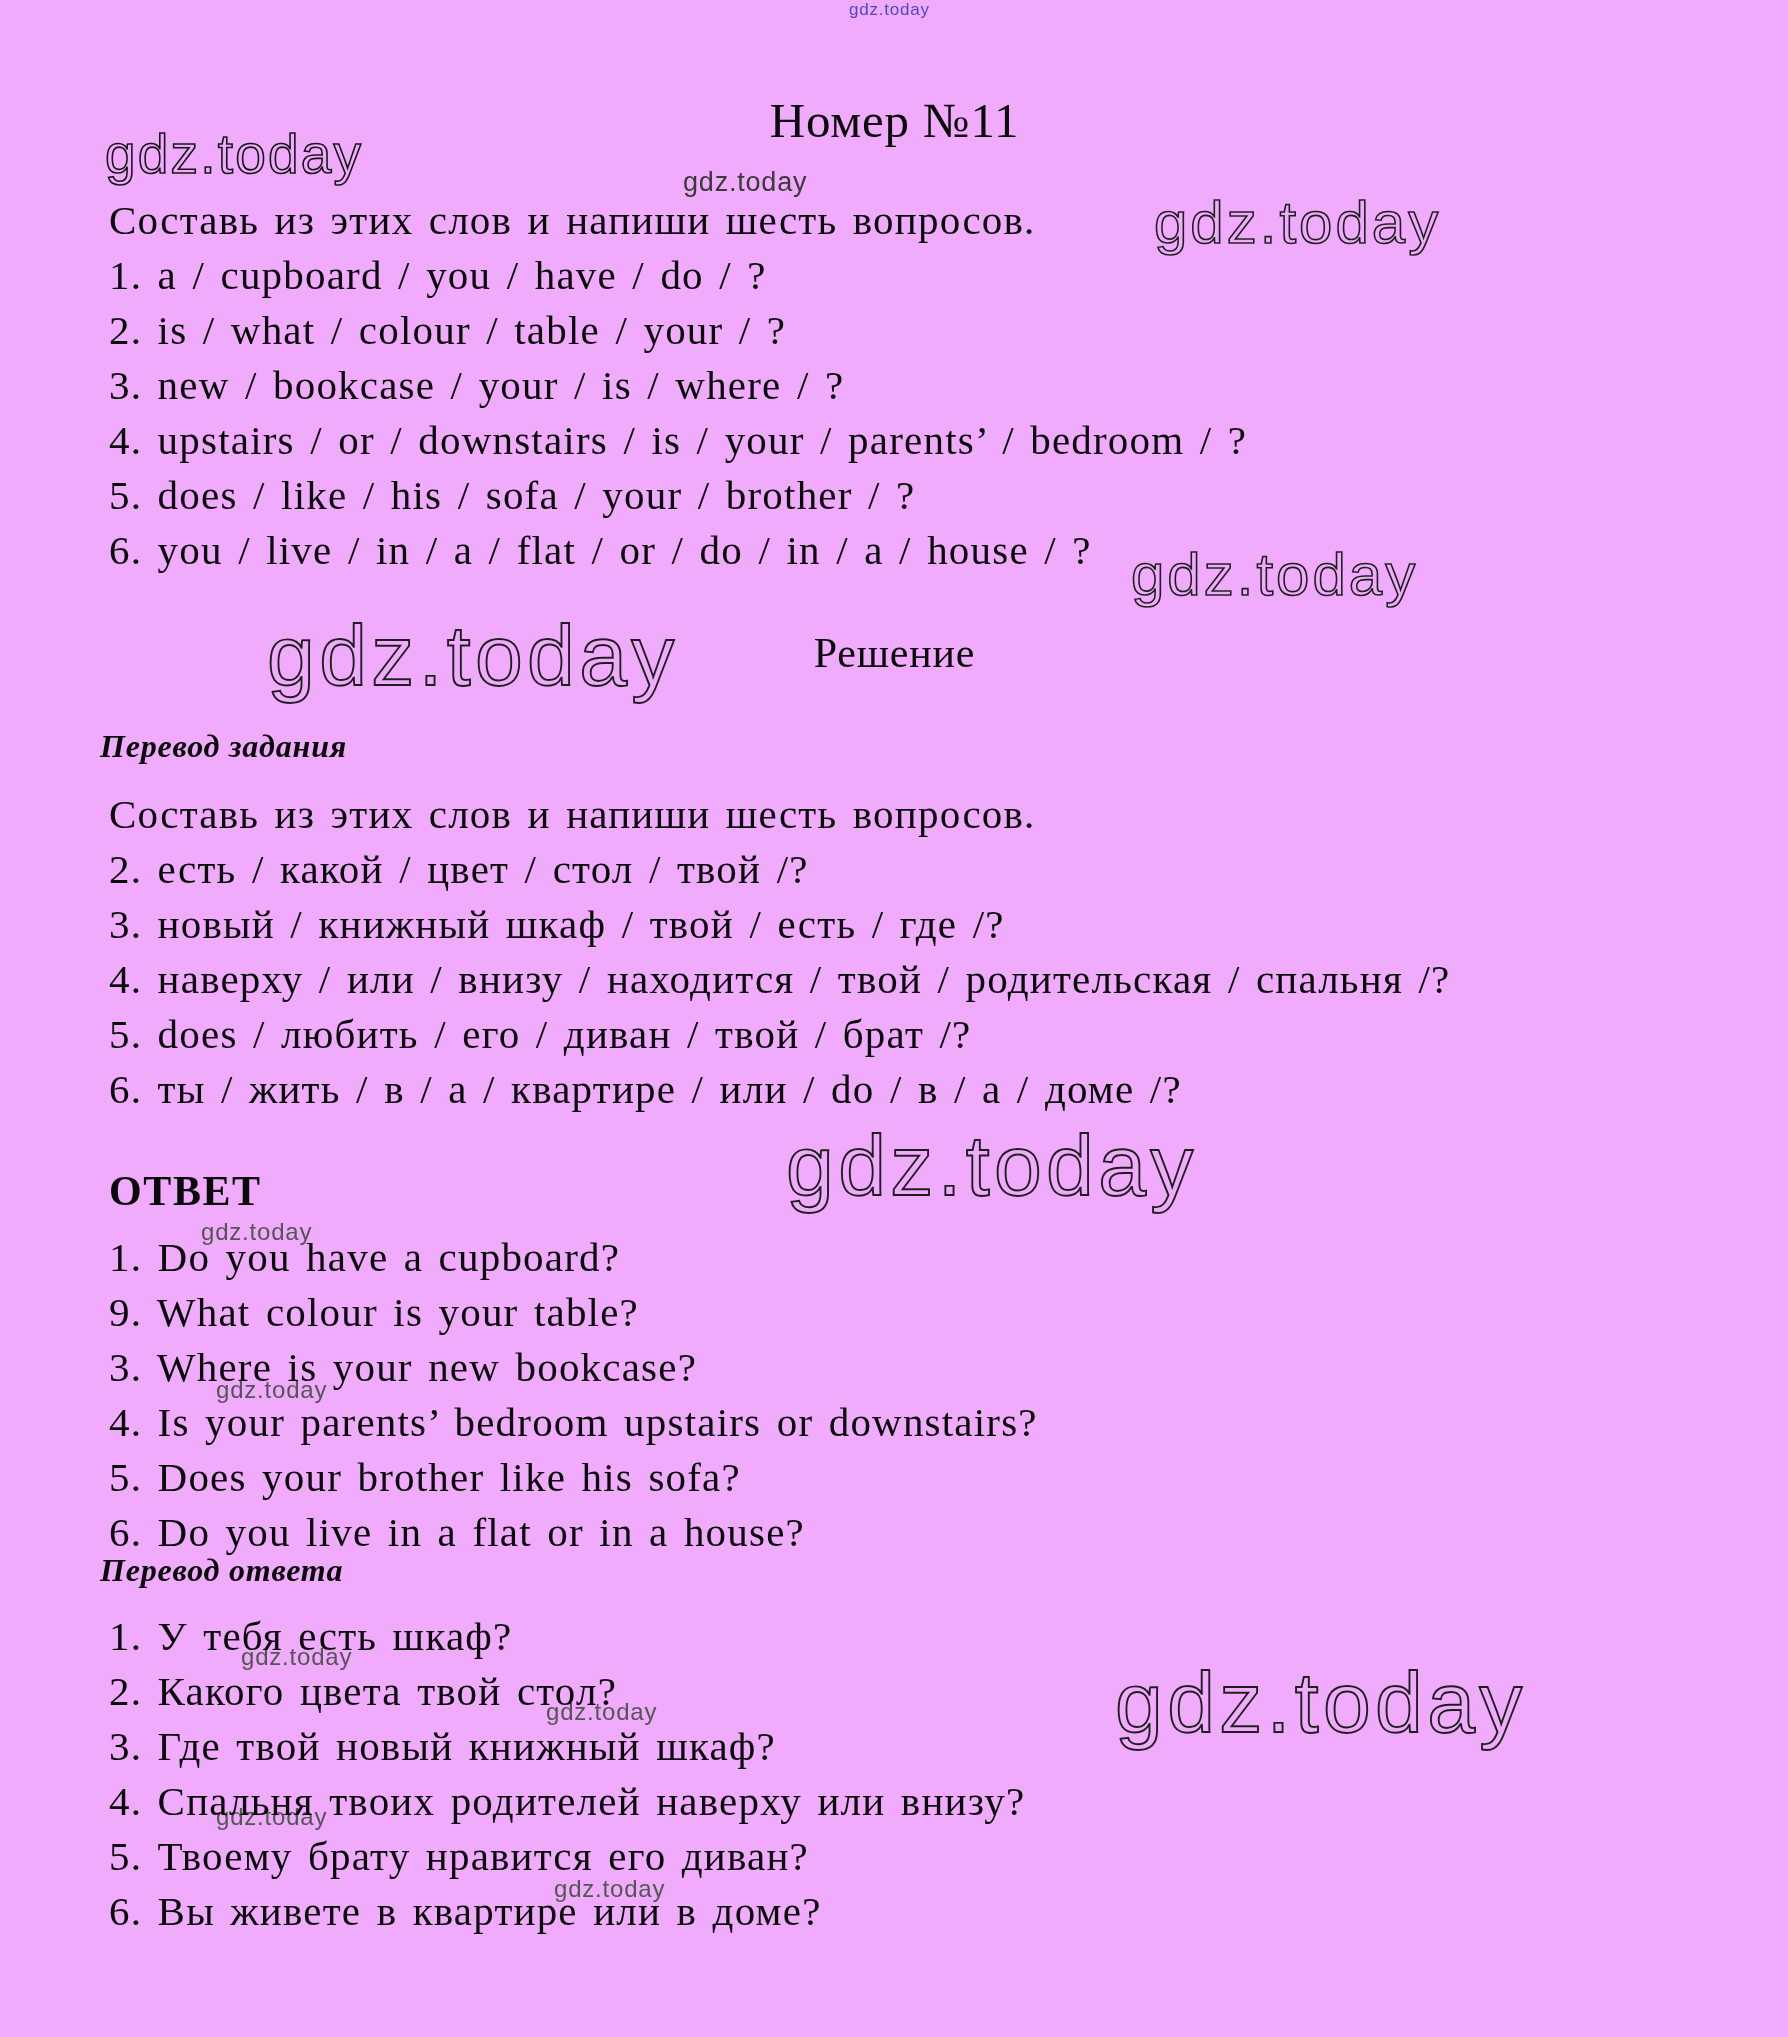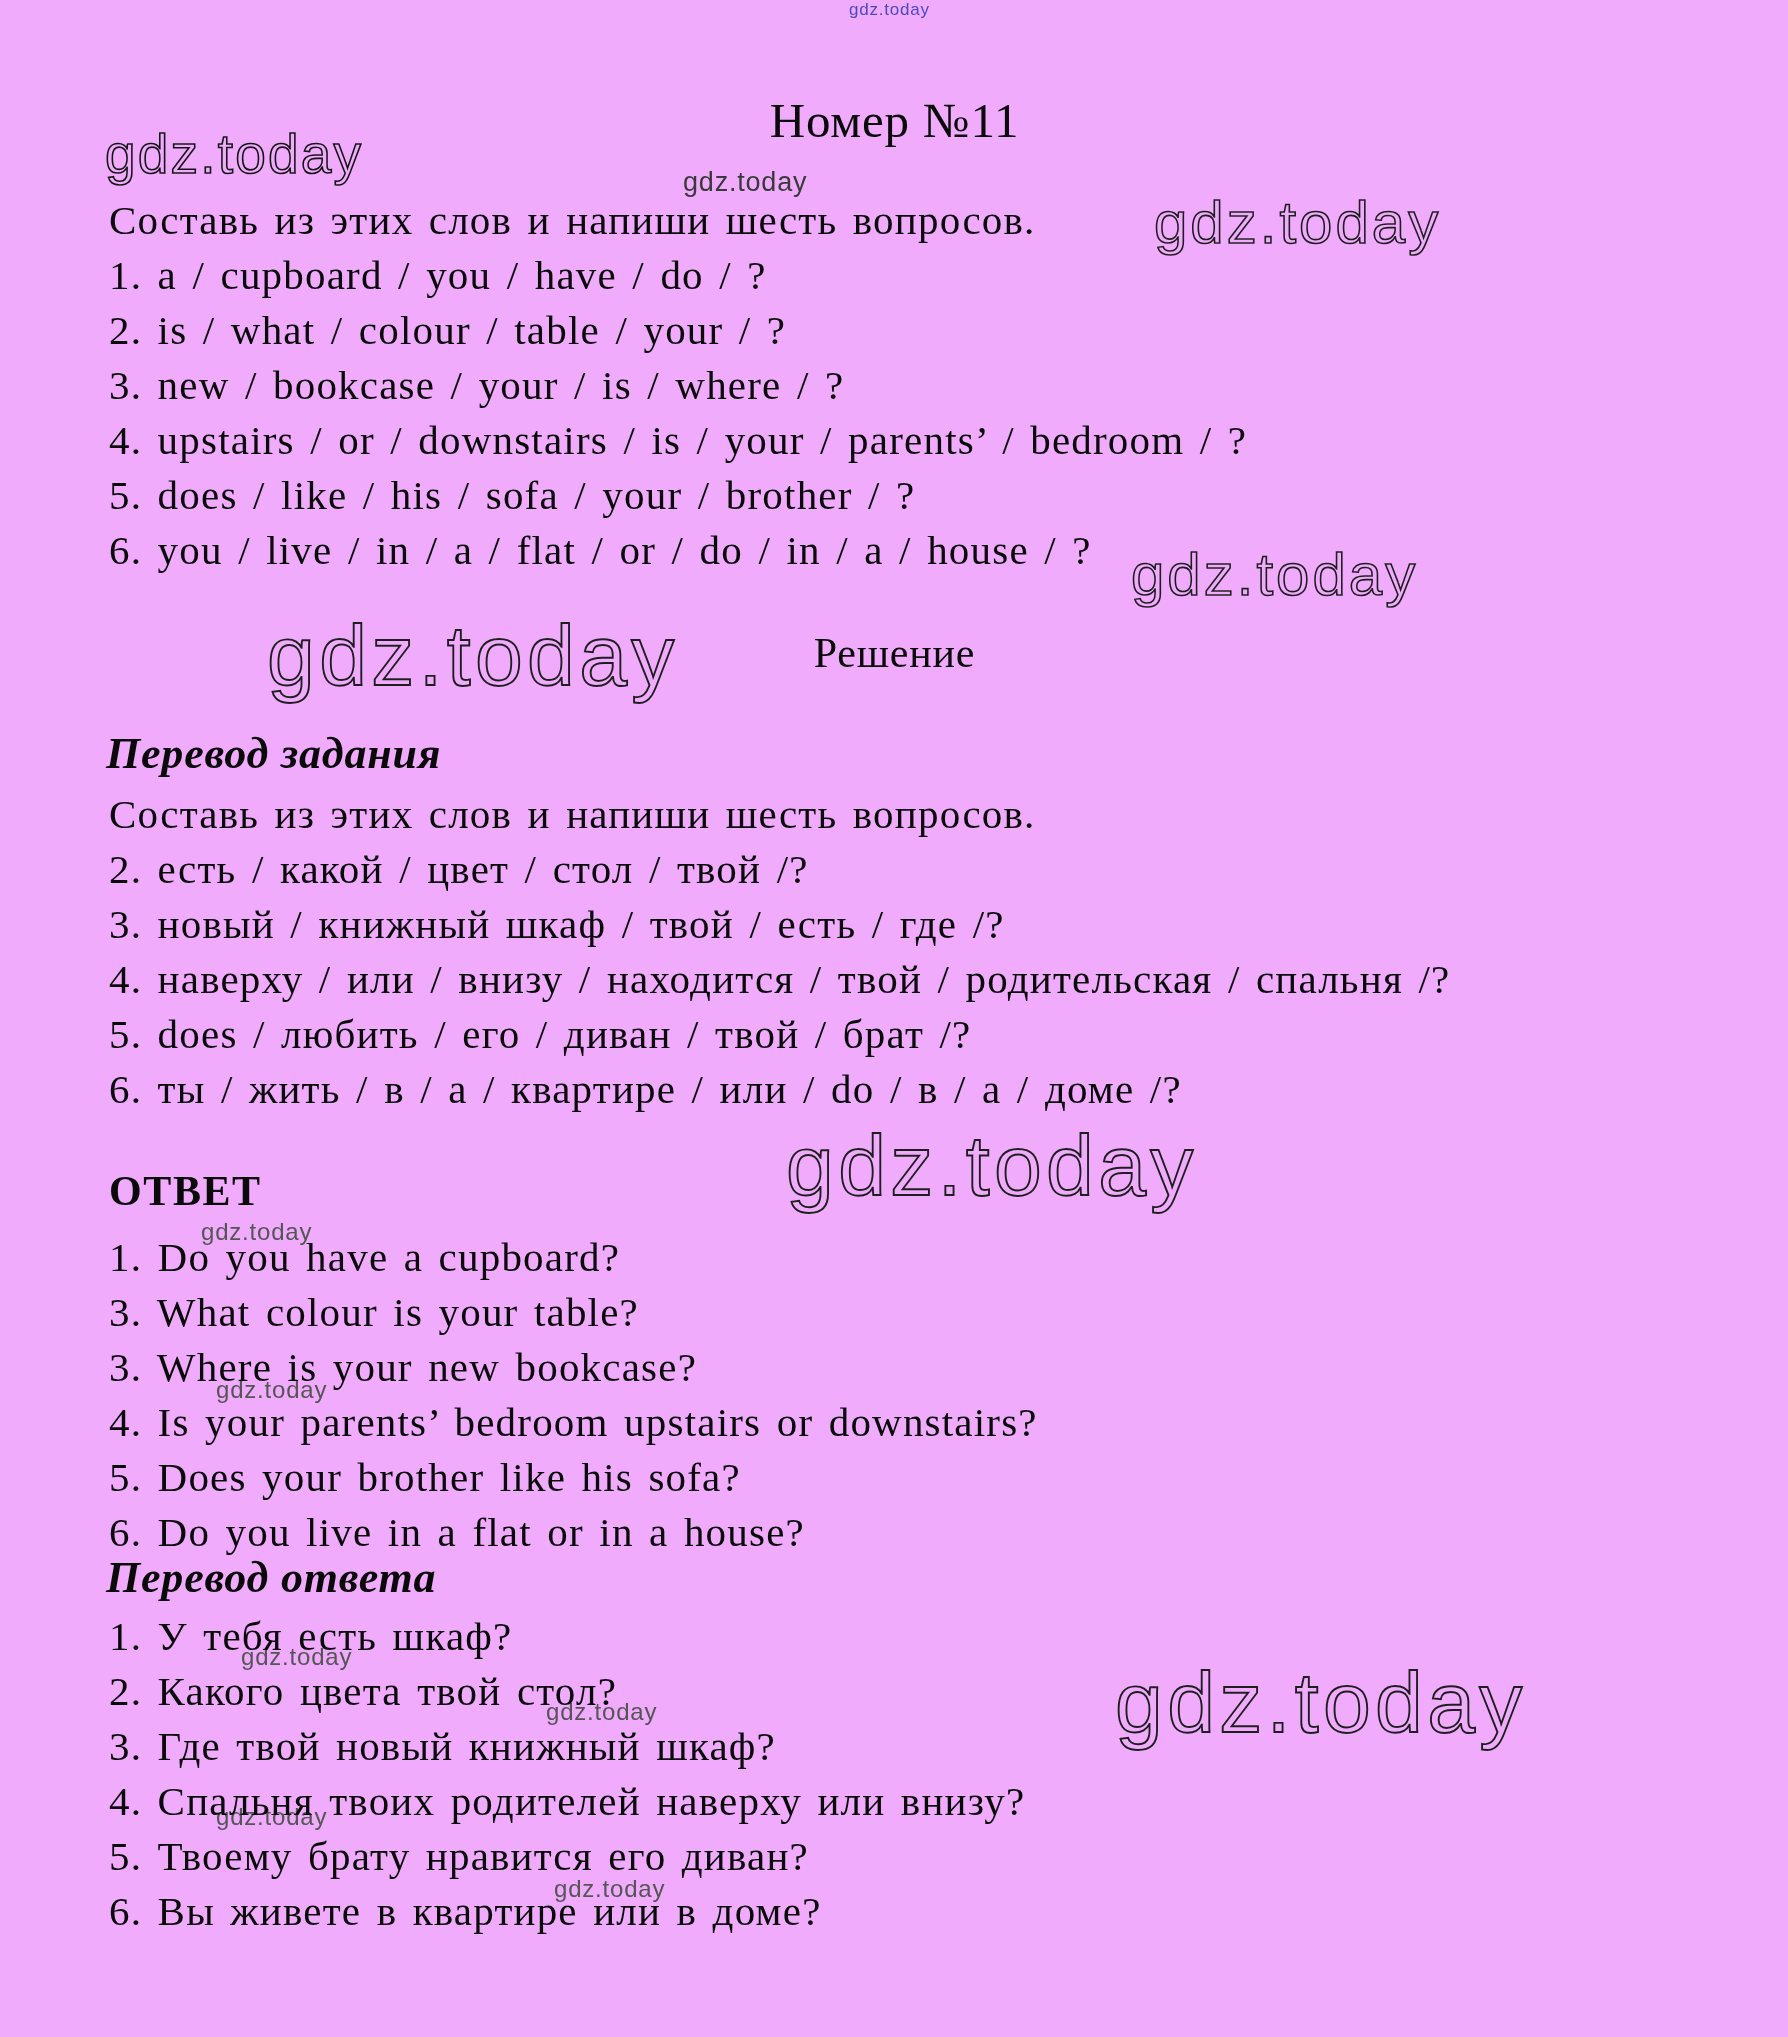--- a/index.html
+++ b/index.html
@@ -21,22 +21,22 @@
     position:absolute; left:0; width:1789px; text-align:center;
     font-size:42px; letter-spacing:0.8px; white-space:nowrap;
   }
   .textblock{
     position:absolute; left:109px;
     font-size:41px; line-height:55px;
     letter-spacing:1.2px; word-spacing:4px; white-space:nowrap;
   }
   .textblock .line{height:55px;}
   .heading-bi{
-    position:absolute; left:106px;
-    font-size:44px; font-weight:bold; font-style:italic;
+    position:absolute; left:100px;
+    font-size:32px; font-weight:bold; font-style:italic;
     letter-spacing:0.8px; white-space:nowrap;
   }
   .heading-b{
     position:absolute; left:109px;
     font-size:42px; font-weight:bold;
     letter-spacing:1.6px; white-space:nowrap;
   }
   
   .wm{
     position:absolute;
@@ -95,21 +95,21 @@
     <div class="line">2. есть / какой / цвет / стол / твой /?</div>
     <div class="line">3. новый / книжный шкаф / твой / есть / где /?</div>
     <div class="line">4. наверху / или / внизу / находится / твой / родительская / спальня /?</div>
     <div class="line">5. does / любить / его / диван / твой / брат /?</div>
     <div class="line">6. ты / жить / в / a / квартире / или / do / в / a / доме /?</div>
   </div>
 
   <div class="heading-b" style="top:1167px;">ОТВЕТ</div>
   <div class="textblock" style="top:1230px;">
     <div class="line">1. Do you have a cupboard?</div>
-    <div class="line">3. What colour is your table?</div>
+    <div class="line">9. What colour is your table?</div>
     <div class="line">3. Where is your new bookcase?</div>
     <div class="line">4. Is your parents’ bedroom upstairs or downstairs?</div>
     <div class="line">5. Does your brother like his sofa?</div>
     <div class="line">6. Do you live in a flat or in a house?</div>
   </div>
 
   <div class="heading-bi" style="top:1552px;">Перевод ответа</div>
   <div class="textblock" style="top:1609px;">
     <div class="line">1. У тебя есть шкаф?</div>
     <div class="line">2. Какого цвета твой стол?</div>

